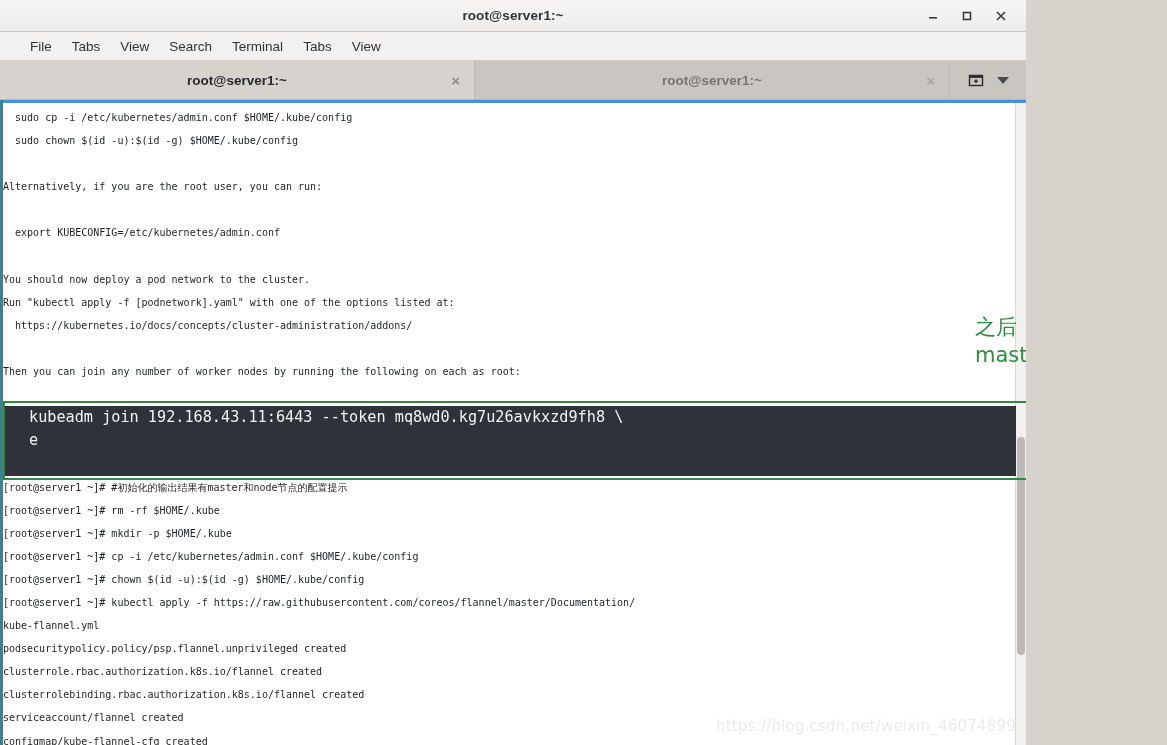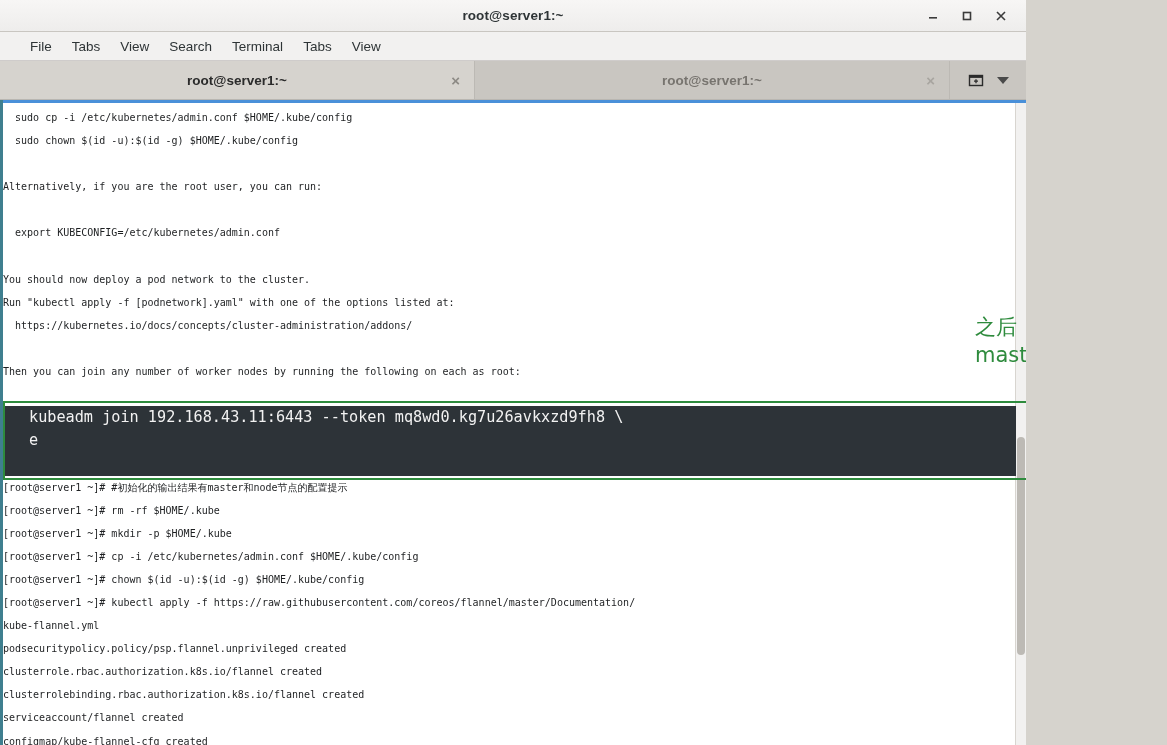--- a/index.html
+++ b/index.html
@@ -223,15 +223,16 @@
     <div class="selblock" id="selblock" style="top: 306.3px; height: 69.3px;"><div class="line">kubeadm join 192.168.43.11:6443 --token mq8wd0.kg7u26avkxzd9fh8 \</div><div class="line">e</div></div>
 
     <div class="greenbox" id="greenbox" style="top: 301.3px; left: 0px; width: 1155px; height: 78.3px; border-color: rgb(46, 139, 61);"></div>
 
     <div class="annot" id="annot" style="color: rgb(46, 139, 61); left: 972px; top: 213px;"><div>之后</div><div>master初始化</div></div>
 
     <div class="scrollbar">
       <div class="scroll-thumb" style="top:52%;height:34%;"></div>
     </div>
 
+    <div class="watermark">https://blog.csdn.net/weixin_46074899</div>
   </div>
 
 </div>
 
 </body></html>

